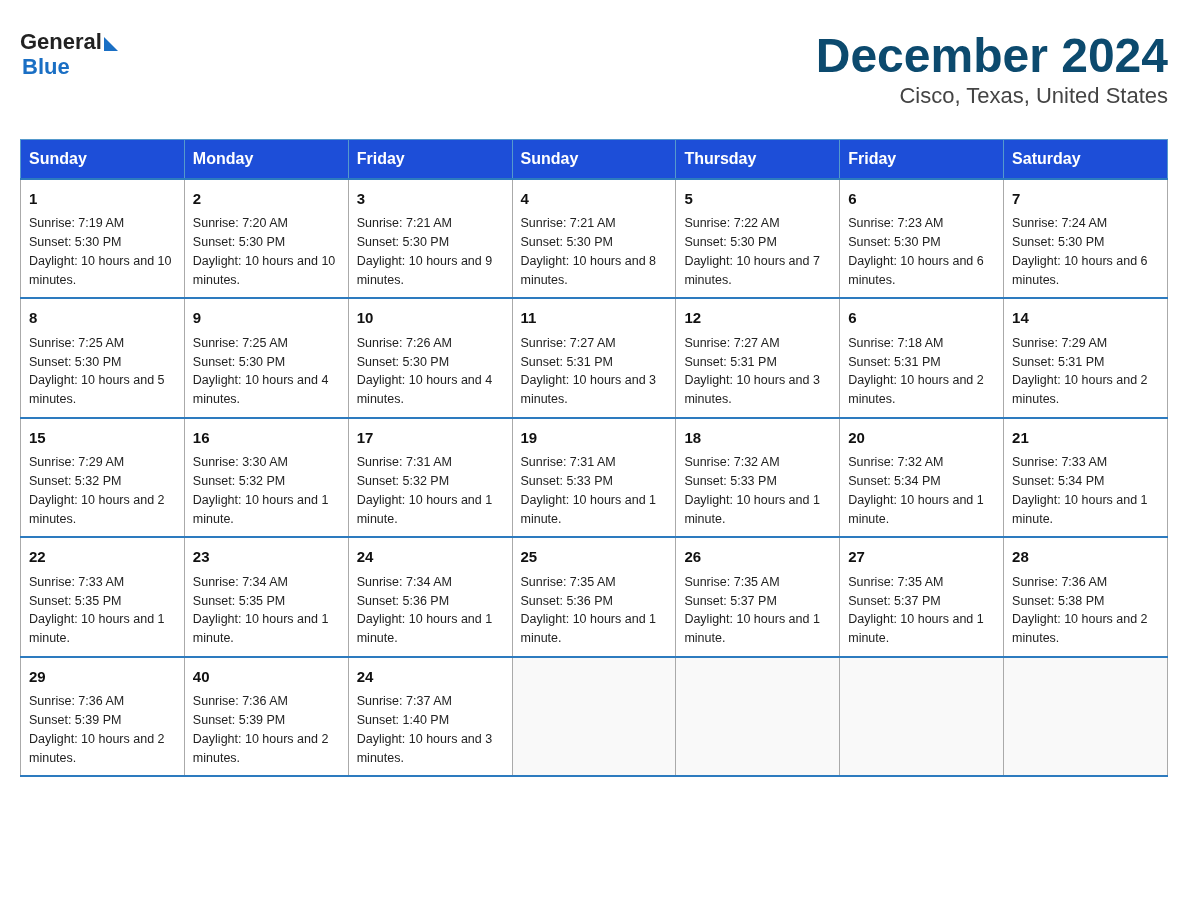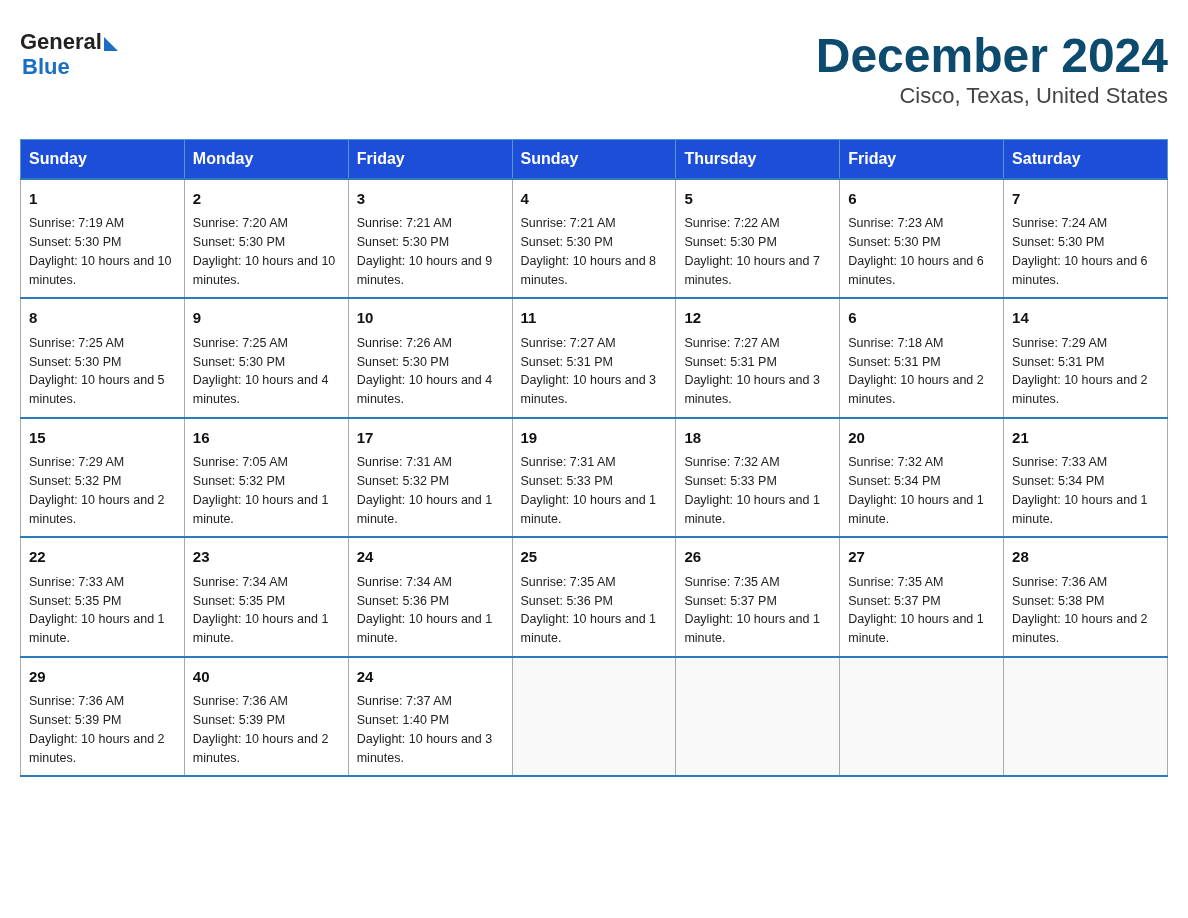--- a/index.html
+++ b/index.html
@@ -221,21 +221,21 @@
       </tr>
       <tr>
         <td>
         <span class="day-num">15</span>
         <span>Sunrise: 7:29 AM</span><br>
         <span>Sunset: 5:32 PM</span><br>
         <span>Daylight: 10 hours and 2 minutes.</span>
       </td>
         <td>
         <span class="day-num">16</span>
-        <span>Sunrise: 7:05 AM</span><br>
+        <span>Sunrise: 3:30 AM</span><br>
         <span>Sunset: 5:32 PM</span><br>
         <span>Daylight: 10 hours and 1 minute.</span>
       </td>
         <td>
         <span class="day-num">17</span>
         <span>Sunrise: 7:31 AM</span><br>
         <span>Sunset: 5:32 PM</span><br>
         <span>Daylight: 10 hours and 1 minute.</span>
       </td>
         <td>

